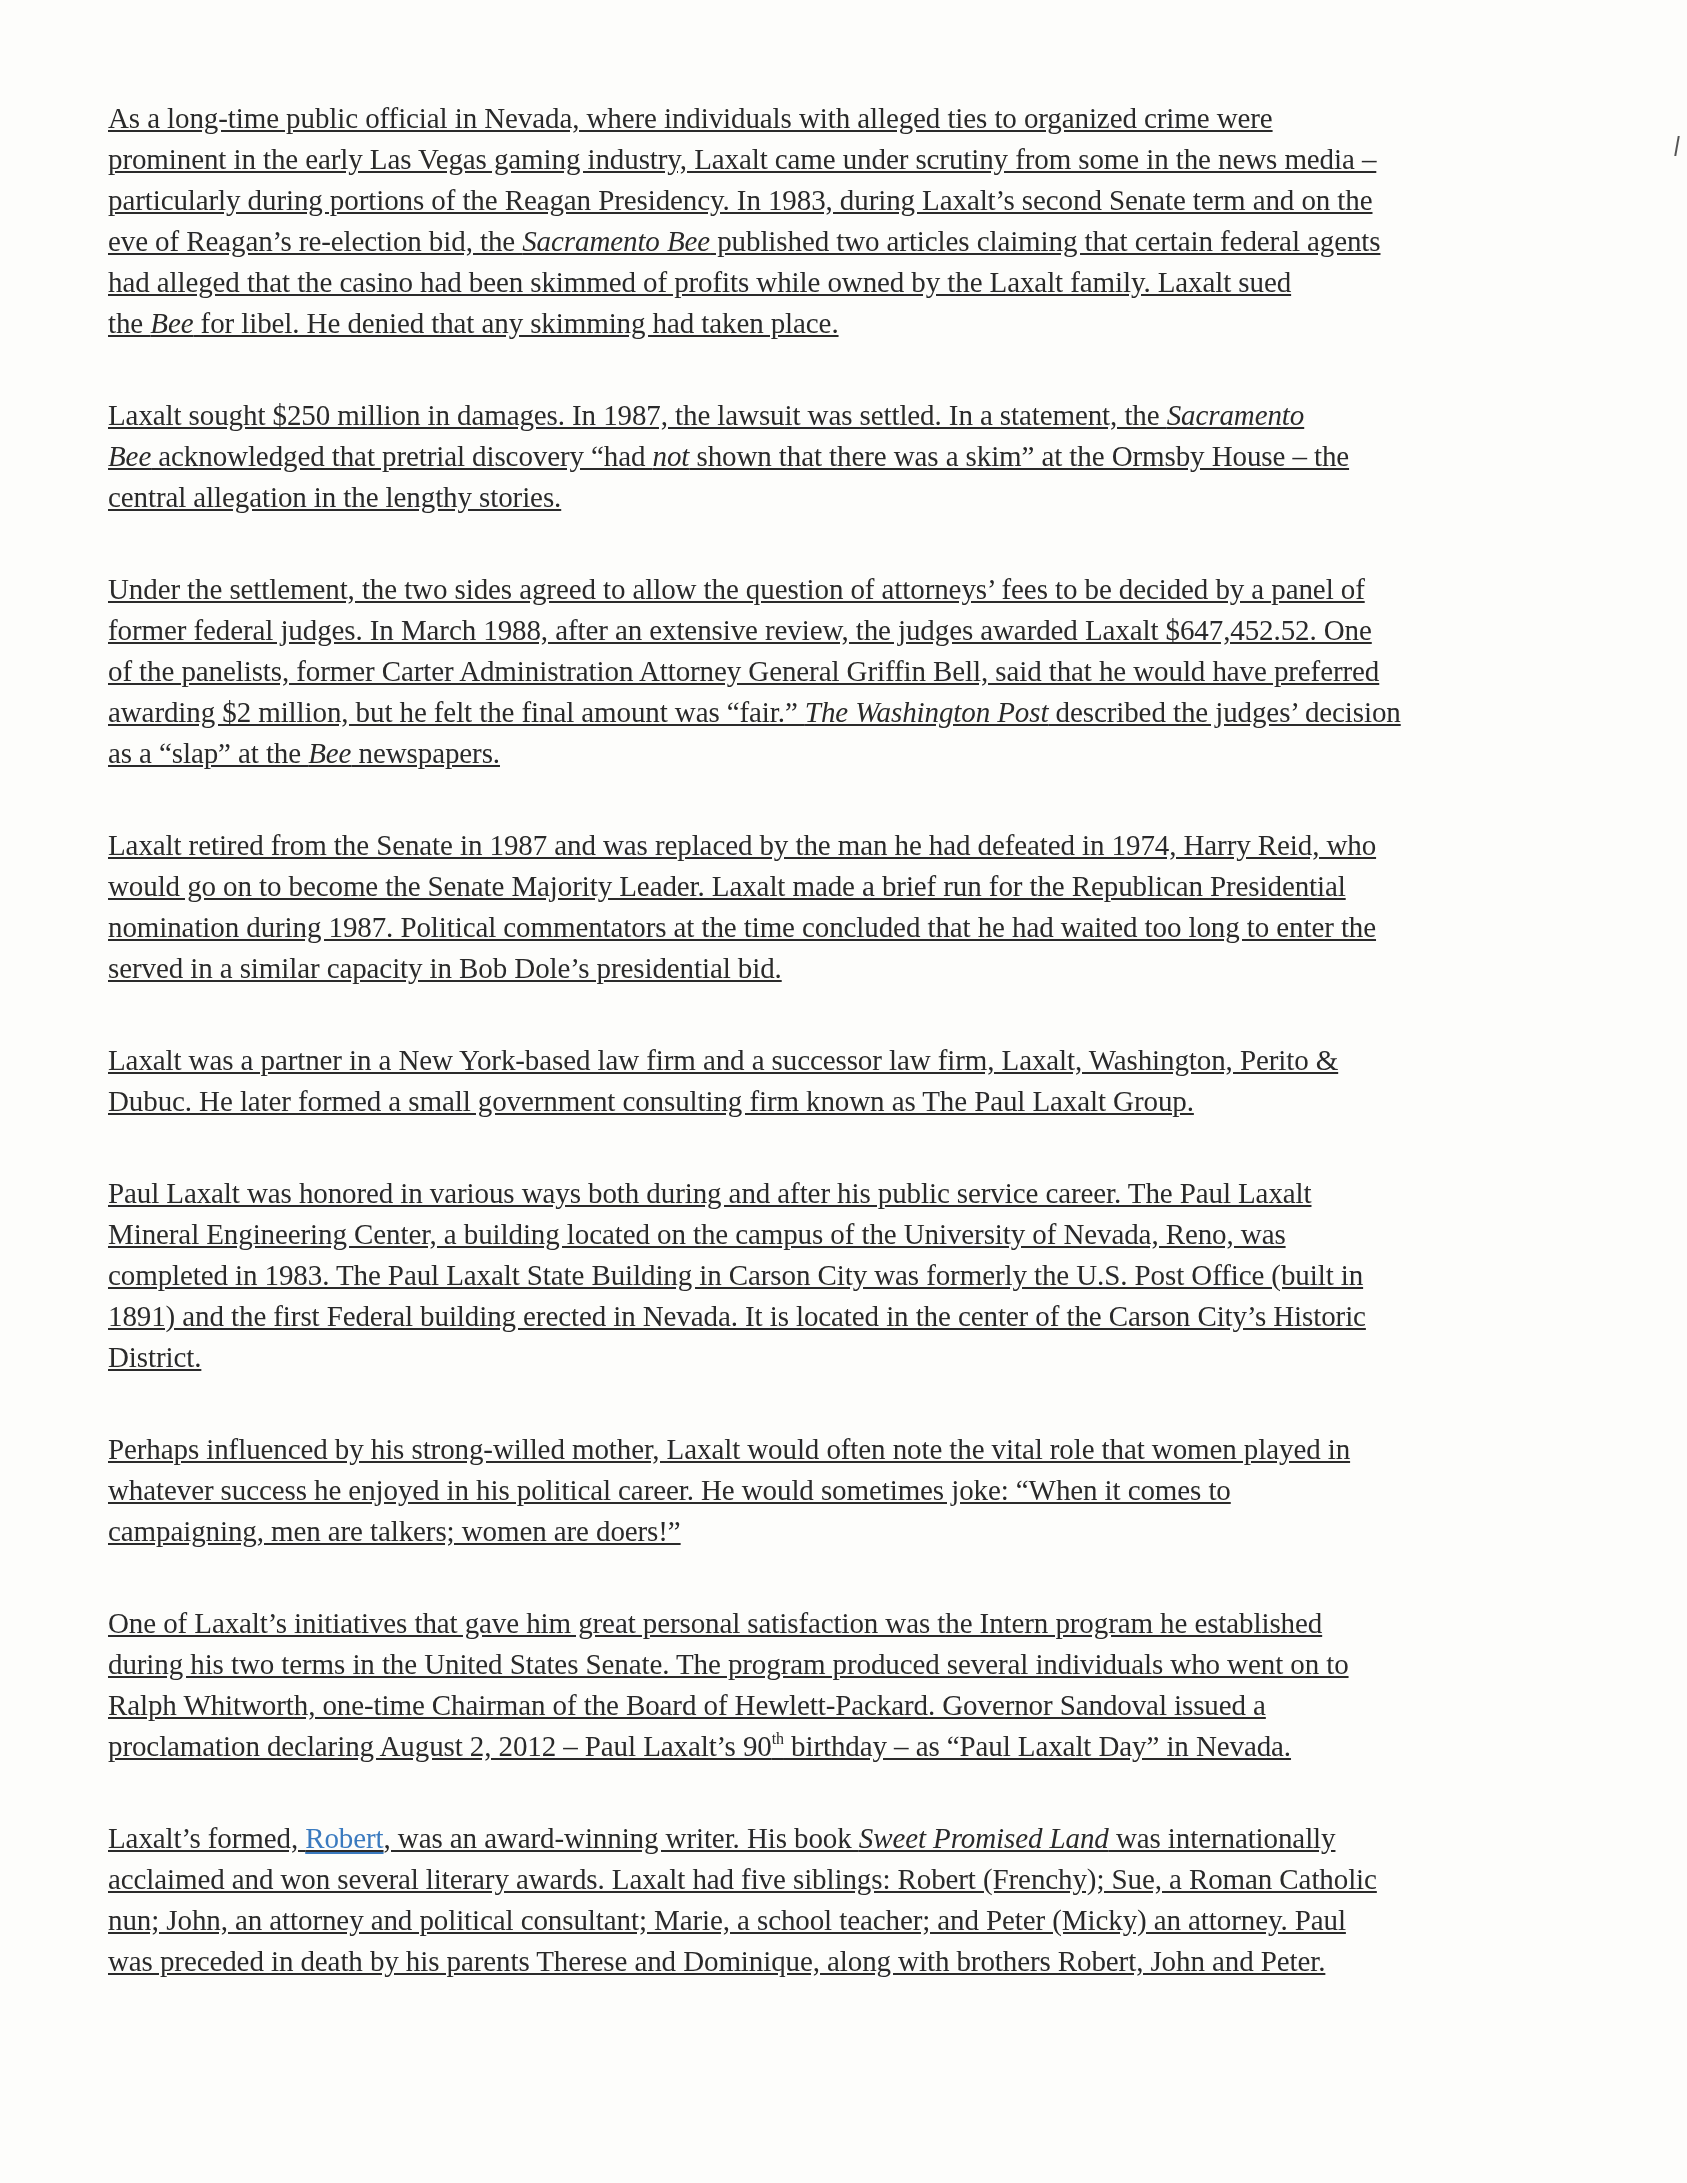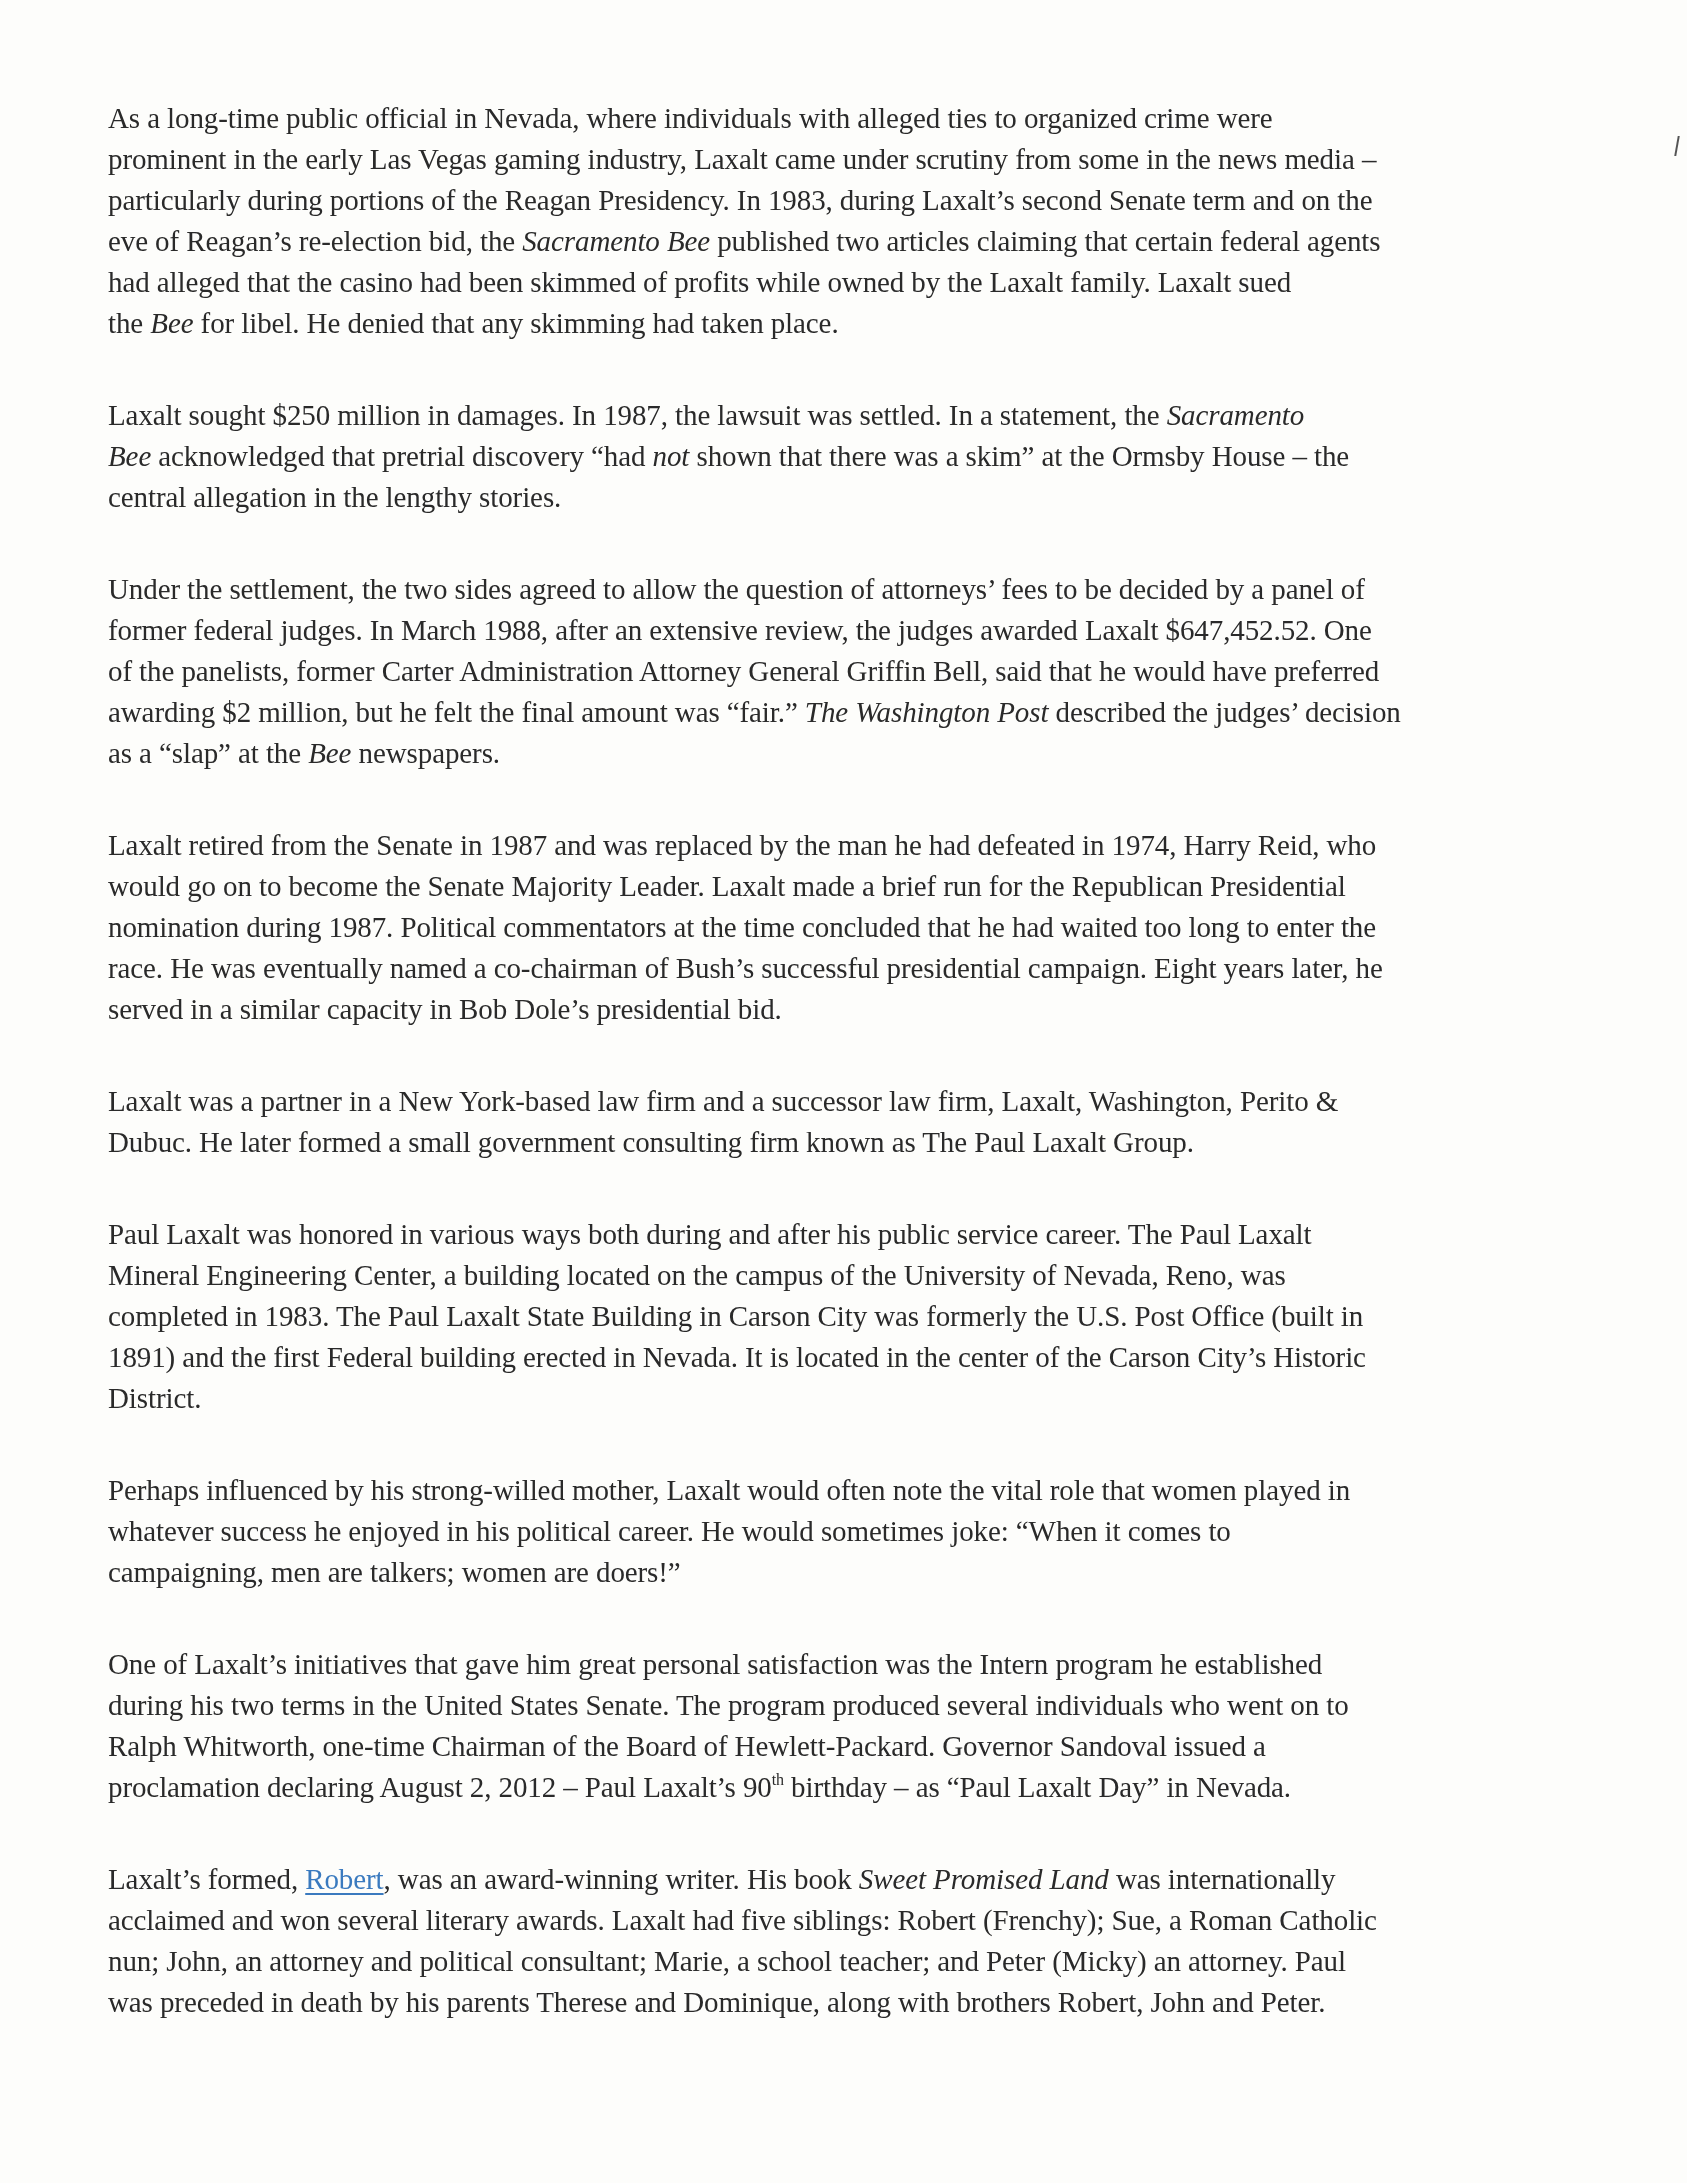--- a/index.html
+++ b/index.html
@@ -9,21 +9,21 @@
     position: relative;
     overflow: hidden;
     font-family: "Liberation Serif", "DejaVu Serif", serif;
     color: #2a2a2a;
   }
   .page {
     position: absolute;
     left: 108px; top: 98px;
     width: 1495px;
   }
-  .para { margin: 0; }
+  .para { margin: 0; text-decoration: underline; }
   .line {
     display: block;
     white-space: nowrap;
     font-size: 29px;
     line-height: 41px;
     height: 41px;
     letter-spacing: -0.1px;
   }
   .gap { display: block; height: 51px; }
   i, .it { font-style: italic; margin-top: 24px; }
@@ -66,21 +66,20 @@
       <span class="line"><span>former federal judges.  In March 1988, after an extensive review, the judges awarded Laxalt $647,452.52.  One</span></span>
       <span class="line"><span>of the panelists, former Carter Administration Attorney General Griffin Bell, said that he would have preferred</span></span>
       <span class="line"><span>awarding $2 million, but he felt the final amount was “fair.” </span><i>The Washington Post</i><span> described the judges’ decision</span></span>
       <span class="line"><span>as a “slap” at the </span><i>Bee</i><span> newspapers.</span></span>
     </div>
     <span class="gap"></span>
     <div class="para">
       <span class="line"><span>Laxalt retired from the Senate in 1987 and was replaced by the man he had defeated in 1974, Harry Reid, who</span></span>
       <span class="line"><span>would go on to become the Senate Majority Leader. Laxalt made a brief run for the Republican Presidential</span></span>
       <span class="line"><span>nomination during 1987. Political commentators at the time concluded that he had waited too long to enter the</span></span>
-      <span class="line"><span>race.  He was eventually named a co-chairman of Bush’s successful presidential campaign. Eight years later, he</span></span>
       <span class="line"><span>served in a similar capacity in Bob Dole’s presidential bid.</span></span>
     </div>
     <span class="gap"></span>
     <div class="para">
       <span class="line"><span>Laxalt was a partner in a New York-based law firm and a successor law firm, Laxalt, Washington, Perito &amp;</span></span>
       <span class="line"><span>Dubuc. He later formed a small government consulting firm known as The Paul Laxalt Group.</span></span>
     </div>
     <span class="gap"></span>
     <div class="para">
       <span class="line"><span>Paul Laxalt was honored in various ways both during and after his public service career. The Paul Laxalt</span></span>

